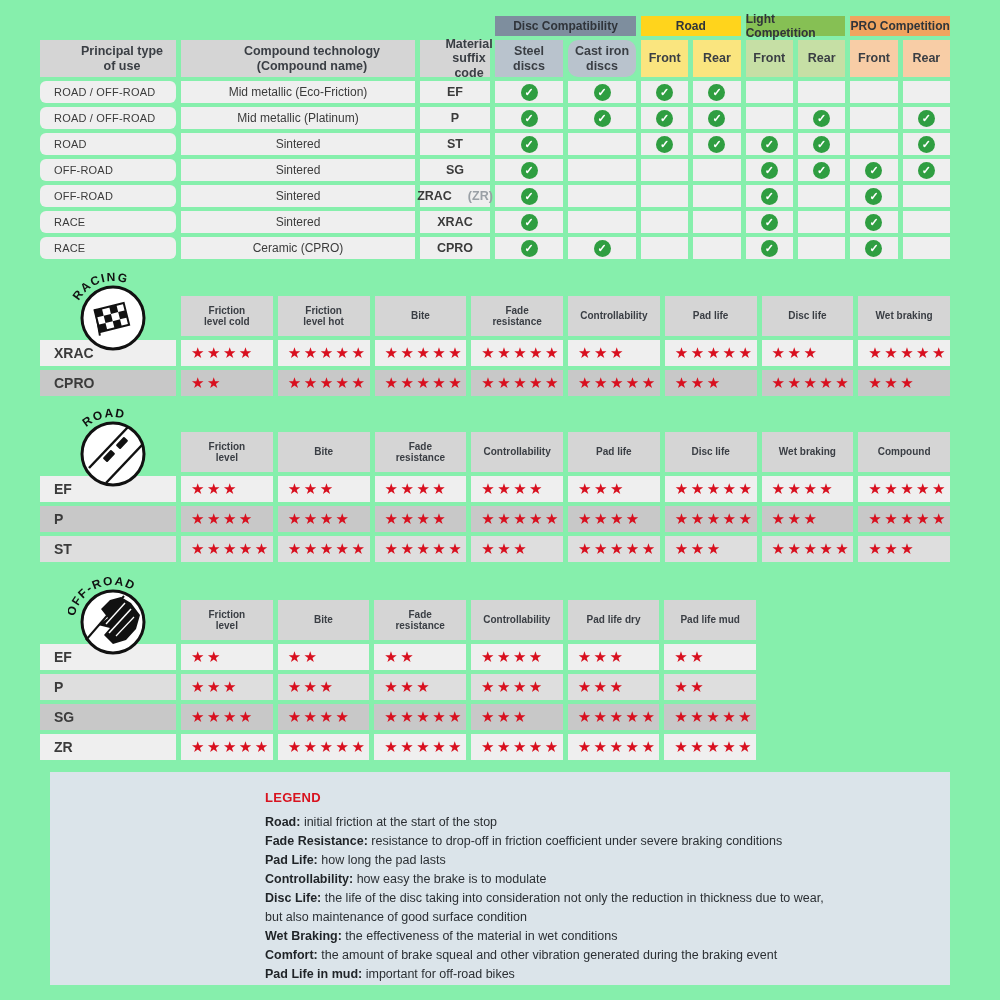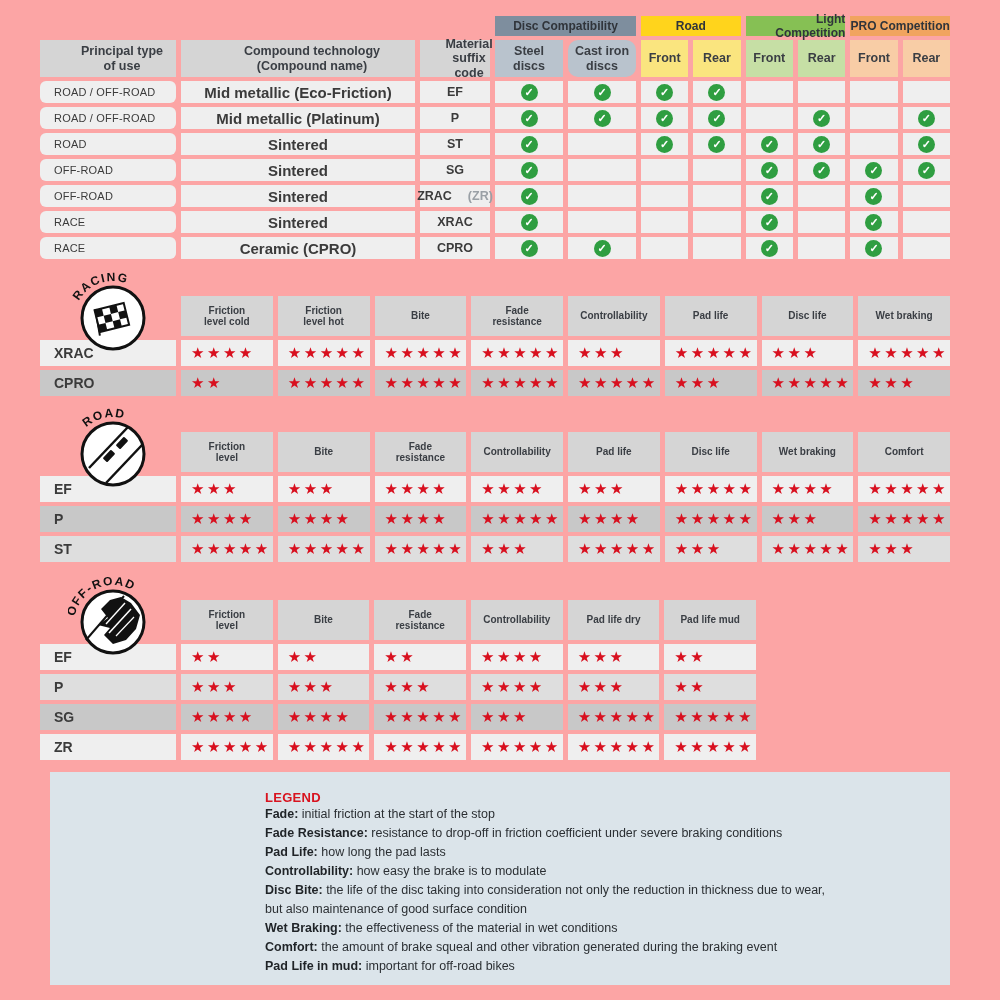--- a/index.html
+++ b/index.html
@@ -1,31 +1,31 @@
 <!DOCTYPE html>
 <html><head>
 <meta charset="utf-8">
 <style>
   html,body{margin:0;padding:0;background:#fff;}
-  .page{position:relative;width:1000px;height:1000px;background:#fca5a5;overflow:hidden;
+  .page{position:relative;width:1000px;height:1000px;background:#86efac;overflow:hidden;
         font-family:"Liberation Sans",sans-serif;color:#3b3b3b;}
 
   
   .compat-grid{position:absolute;left:40px;top:16px;width:910px;display:grid;
     grid-template-columns:136px 234px 70px 68px 68px repeat(6,1fr);
     grid-template-rows:20px 37px repeat(7,22px);gap:4px 5px;}
   .spacer{background:transparent;}
   .group-header{grid-column:span 2;display:flex;align-items:center;justify-content:center;
     font-size:12px;font-weight:bold;color:#30343a;}
   .corner-header,.sub-header,.rating-header{display:flex;align-items:center;justify-content:center;
     text-align:center;font-size:12.5px;font-weight:bold;line-height:1.15;white-space:pre-line;color:#3a3e44;}
   .corner-header{background:#d5d5d5;padding-left:28px;}
   .cell{display:flex;align-items:center;background:#efefef;font-size:12.5px;}
   .use-cell{padding-left:14px;font-size:11px;letter-spacing:.2px;font-weight:normal;border-radius:6px;}
-  .compound-cell{justify-content:center;font-weight:bold;font-size:15px;}
+  .compound-cell{justify-content:center;font-weight:normal;font-size:12px;}
   .code-cell{justify-content:center;font-weight:bold;}
   .code-note{color:#9aa0a6;margin-left:16px;}
   .check-cell{justify-content:center;}
   .check-dot{width:17px;height:17px;border-radius:50%;background:#2f9e41;color:#fff;
     font-size:11px;font-weight:bold;display:flex;align-items:center;justify-content:center;}
 
   
   .rating-section{position:absolute;left:40px;}
   .rating-grid{display:grid;gap:4px 5px;grid-template-rows:40px;grid-auto-rows:26px;width:910px;}
   .section-offroad .rating-grid{width:716px;}
@@ -36,36 +36,36 @@
   .tone-light{background:#efefef;}
   .tone-mid{background:#dedede;}
   .tone-dark{background:#c8c8c8;}
 
   .section-icon{position:absolute;left:28px;top:-28px;width:90px;height:90px;}
   .arc-label{font-size:12px;font-weight:bold;letter-spacing:1.5px;fill:#111;}
 
   
   .legend-box{position:absolute;left:50px;top:772px;width:900px;height:213px;background:#dbe4ea;}
   .legend-content{padding:18px 30px 0 215px;}
-  .legend-title{color:#d8131f;font-weight:bold;font-size:13px;letter-spacing:.3px;}
+  .legend-title{color:#d8131f;font-weight:bold;font-size:13px;margin-bottom:8px;letter-spacing:.3px;}
   .legend-line{font-size:12.5px;line-height:19px;color:#2b2f33;white-space:pre-line;max-width:650px;}
   .legend-line b{color:#1f2327;}
 </style>
 </head>
 <body>
 
 <div class="page">
 
   <div class="compat-grid">
       <div class="spacer"></div>
       <div class="spacer"></div>
       <div class="spacer"></div>
       <div class="group-header" style="background: rgb(126, 142, 158);">Disc Compatibility</div>
       <div class="group-header" style="background: rgb(255, 212, 28);">Road</div>
-      <div class="group-header" style="background: rgb(134, 192, 84); text-align: right;">Light Competition</div>
+      <div class="group-header" style="background: rgb(134, 192, 84);">Light Competition</div>
       <div class="group-header" style="background: rgb(241, 164, 95);">PRO Competition</div>
       <div class="corner-header">Principal type
 of use</div>
       <div class="corner-header">Compound technology
 (Compound name)</div>
       <div class="corner-header">Material
 suffix code</div>
       <div class="sub-header" style="background: rgb(185, 195, 205);">Steel
 discs</div>
       <div class="sub-header" style="background: rgb(185, 195, 205); border-radius: 10px;">Cast iron
@@ -285,21 +285,21 @@
         <div class="spacer"></div>
         <div class="rating-header">Friction
 level</div>
         <div class="rating-header">Bite</div>
         <div class="rating-header">Fade
 resistance</div>
         <div class="rating-header">Controllability</div>
         <div class="rating-header">Pad life</div>
         <div class="rating-header">Disc life</div>
         <div class="rating-header">Wet braking</div>
-        <div class="rating-header">Comfort</div>
+        <div class="rating-header">Compound</div>
         <div class="rating-label tone-light">EF</div>
         <div class="stars-cell tone-light">★★★</div>
         <div class="stars-cell tone-light">★★★</div>
         <div class="stars-cell tone-light">★★★★</div>
         <div class="stars-cell tone-light">★★★★</div>
         <div class="stars-cell tone-light">★★★</div>
         <div class="stars-cell tone-light">★★★★★</div>
         <div class="stars-cell tone-light">★★★★</div>
         <div class="stars-cell tone-light">★★★★★</div>
         <div class="rating-label tone-dark">P</div>
@@ -374,25 +374,25 @@
         <div class="stars-cell tone-light">★★★★★</div>
         <div class="stars-cell tone-light">★★★★★</div>
         <div class="stars-cell tone-light">★★★★★</div>
       </div>
   </div>
 
   <div class="legend-box">
     <div class="legend-content">
       <div class="legend-title">LEGEND</div>
       <div>
-          <div class="legend-line"><b>Fade: </b>initial friction at the start of the stop</div>
+          <div class="legend-line"><b>Road: </b>initial friction at the start of the stop</div>
           <div class="legend-line"><b>Fade Resistance: </b>resistance to drop-off in friction coefficient under severe braking conditions</div>
           <div class="legend-line"><b>Pad Life: </b>how long the pad lasts</div>
           <div class="legend-line"><b>Controllability: </b>how easy the brake is to modulate</div>
-          <div class="legend-line"><b>Disc Bite: </b>the life of the disc taking into consideration not only the reduction in thickness due to wear,
+          <div class="legend-line"><b>Disc Life: </b>the life of the disc taking into consideration not only the reduction in thickness due to wear,
 but also maintenance of good surface condition</div>
           <div class="legend-line"><b>Wet Braking: </b>the effectiveness of the material in wet conditions</div>
           <div class="legend-line"><b>Comfort: </b>the amount of brake squeal and other vibration generated during the braking event</div>
           <div class="legend-line"><b>Pad Life in mud: </b>important for off-road bikes</div>
         </div>
     </div>
   </div>
 
 </div>
 

